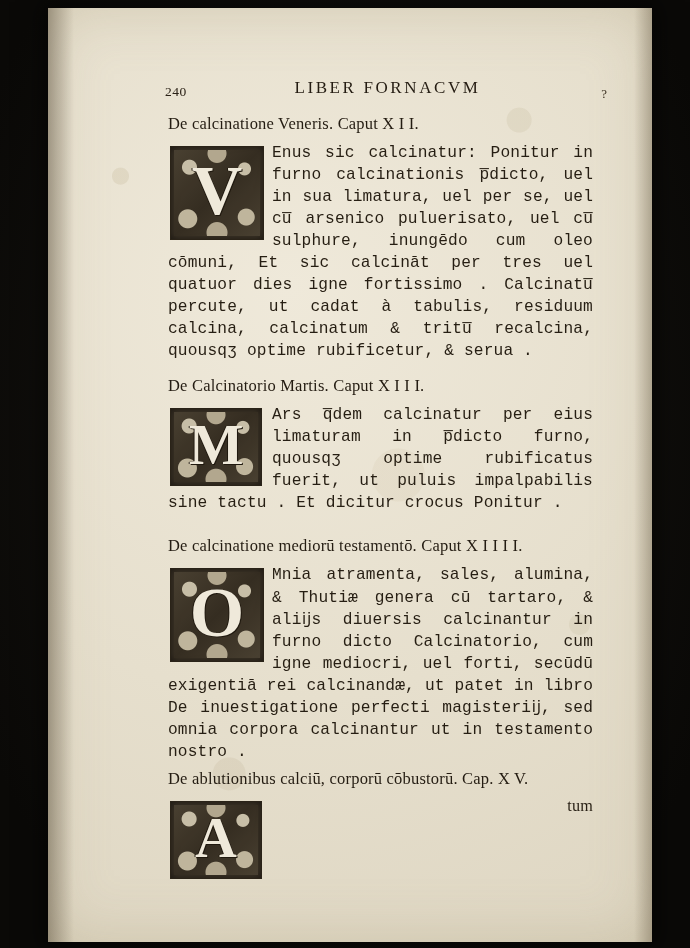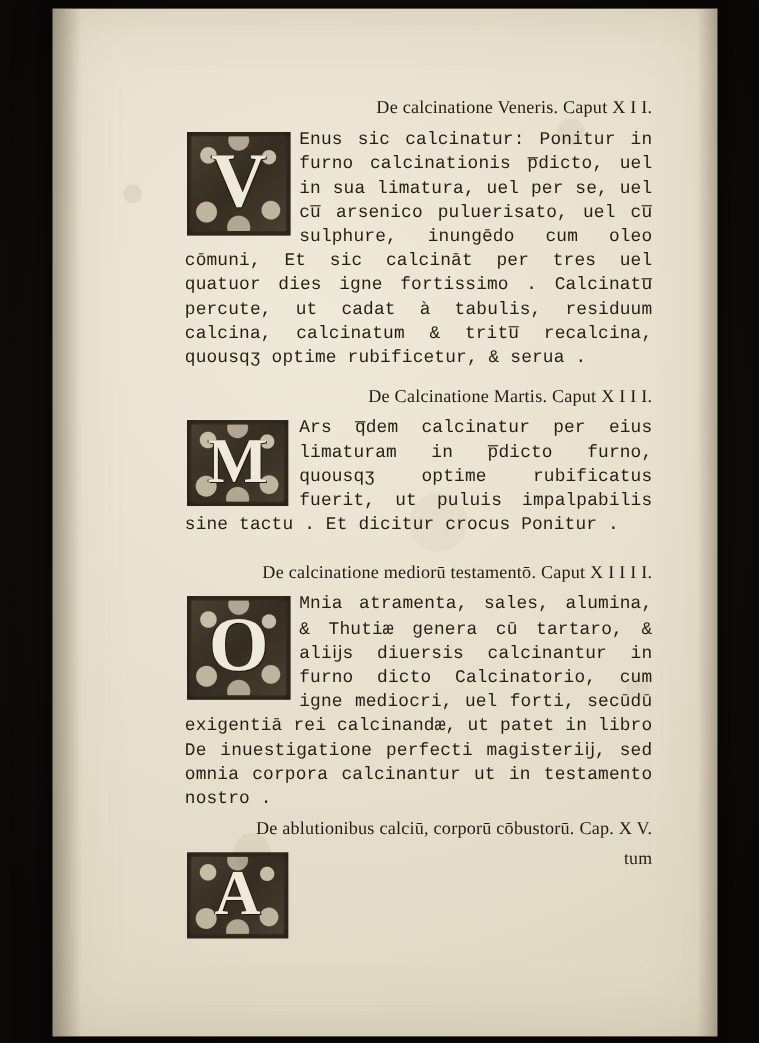--- a/index.html
+++ b/index.html
@@ -98,21 +98,21 @@
   }
   .catch-mark {
     position: absolute;
     right: -14px;
     top: 8px;
     font-size: 13px;
     color: #3a2f20;
   }
 
   .chapter-head {
-    text-align: right;
+    text-align: left;
     font-size: 16.5px;
     letter-spacing: 0.2px;
     margin: 10px 0 8px 0;
     color: #241c12;
     white-space: nowrap;
   }
 
   
   .para {
     font-size: 16.2px;
@@ -188,31 +188,36 @@
 
 <div id="page">
   <div class="scan-bg"></div>
 
   <div id="leaf">
     <div class="gutter"></div>
     <div class="edge-right"></div>
 
     <div class="textblock">
 
+      <div class="running-head">
+        <span class="folio">240</span>
+        <div class="head-title">LIBER  FORNACVM</div>
+        <span class="catch-mark">?</span>
+      </div>
 
       <div class="chapter-head">De calcinatione Veneris.   Caput  X I I.</div>
       <div class="para-wrap">
         <div class="initial" style="left:2px; top:4px;">
           <div class="vine"></div>
           <div class="letter">V</div>
         </div>
         <p class="para"><span class="ghost"></span><span>Enus sic calcinatur: Ponitur in furno calcinationis p̅dicto, uel in sua limatura, uel per se, uel cu̅ arsenico puluerisato, uel cu̅ sulphure, inungēdo cum oleo cōmuni, Et sic calcināt per tres uel quatuor dies igne fortissimo . Calcinatu̅ percute, ut cadat à tabulis, residuum calcina, calcinatum &amp; tritu̅ recalcina, quousqʒ optime rubificetur, &amp; serua .</span></p>
       </div>
 
-      <div class="chapter-head" style="margin-top:14px;">De Calcinatione Martis.    Caput  X I I I.</div>
+      <div class="chapter-head" style="margin-top:14px;">De Calcinatorio Martis.    Caput  X I I I.</div>
       <div class="para-wrap">
         <div class="initial small" style="left:2px; top:4px;">
           <div class="vine"></div>
           <div class="letter">M</div>
         </div>
         <p class="para small-block"><span class="ghost"></span><span>Ars q̅dem calcinatur per eius limaturam in p̅dicto furno,  quousqʒ optime rubificatus fuerit, ut puluis impalpabilis sine tactu . Et dicitur crocus Ponitur .</span></p>
       </div>
 
       <div class="chapter-head" style="margin-top:22px;">De calcinatione mediorū testamentō. Caput  X I I I I.</div>
       <div class="para-wrap">

